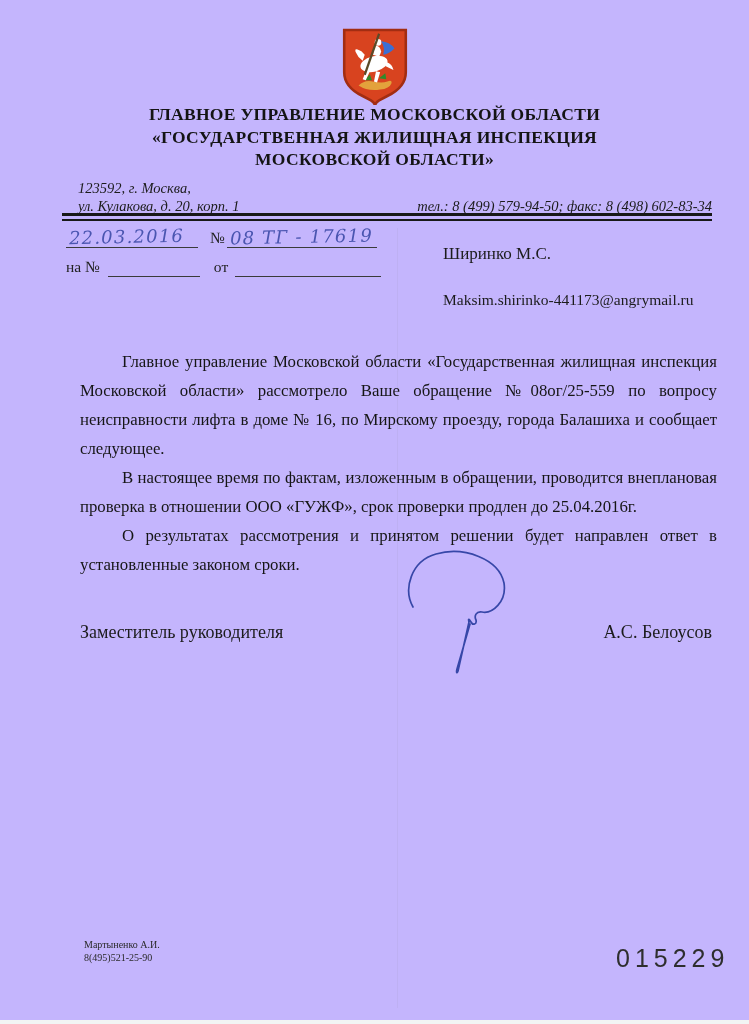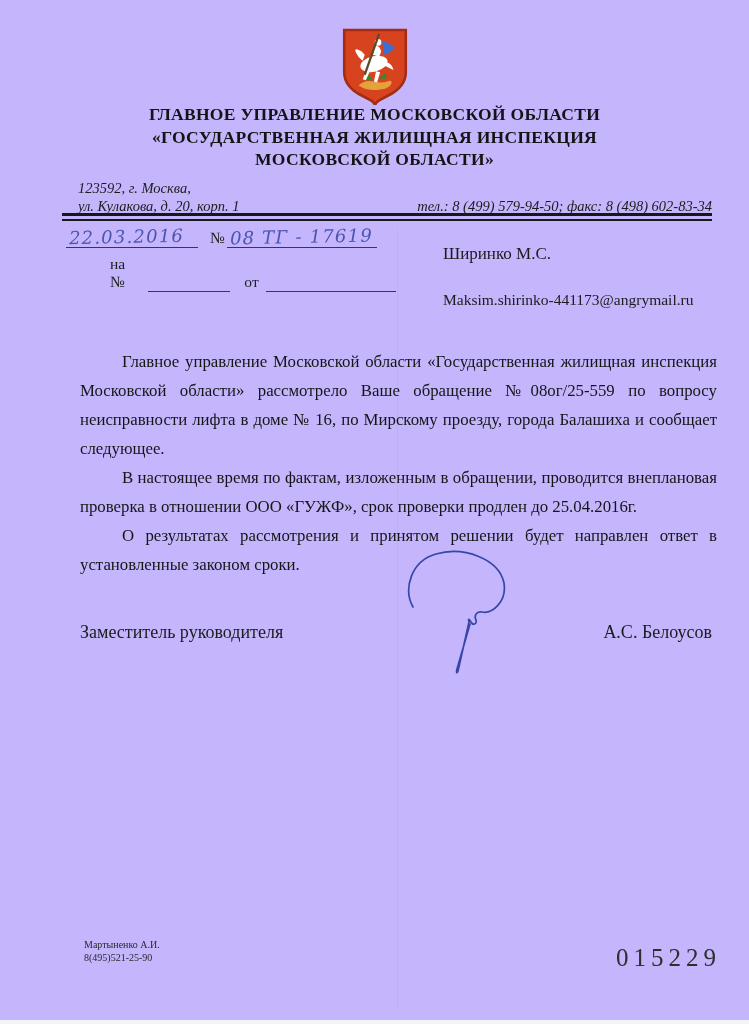--- a/index.html
+++ b/index.html
@@ -73,21 +73,21 @@
   .ref-line + .ref-line { margin-top: 7px; }
   .fill-box {
     border-bottom: 1.3px solid #3a3a3a;
     min-height: 22px;
     display: inline-block;
   }
   .date-box { width: 132px; }
   .num-box  { width: 150px; }
   .blank-a  { width: 92px;  margin-left: 8px; }
   .blank-b  { width: 146px; margin-left: 7px; }
-  .ref-label { padding-bottom: 1px; color: #222; margin-left: 44px; }
+  .ref-label { padding-bottom: 1px; color: #222; }
   .num-label { margin-left: 12px; margin-right: 2px; padding-bottom: 1px; }
   .ot-label  { margin-left: 14px; }
   .handwritten {
     font-style: italic;
     font-family: "DejaVu Serif", serif;
     color: #4a55b0;
     font-size: 18px;
     letter-spacing: 1.2px;
     display: inline-block;
     transform: rotate(-1.2deg);
@@ -133,21 +133,21 @@
   .executor {
     position: absolute;
     left: 84px; top: 938px;
     font-size: 10px;
     line-height: 13px;
     color: #2a2a2a;
   }
   .stamp {
     position: absolute;
     left: 616px; top: 944px;
-    font-family: Liberation Serif, serif;
+    font-family: Liberation Sans, sans-serif;
     font-size: 25px;
     letter-spacing: 5px;
     color: #2e2e2e;
   }
   .bottom-edge {
     position: absolute;
     left: 0; bottom: 0;
     width: 100%; height: 4px;
     background: #f2f4f4;
   }

